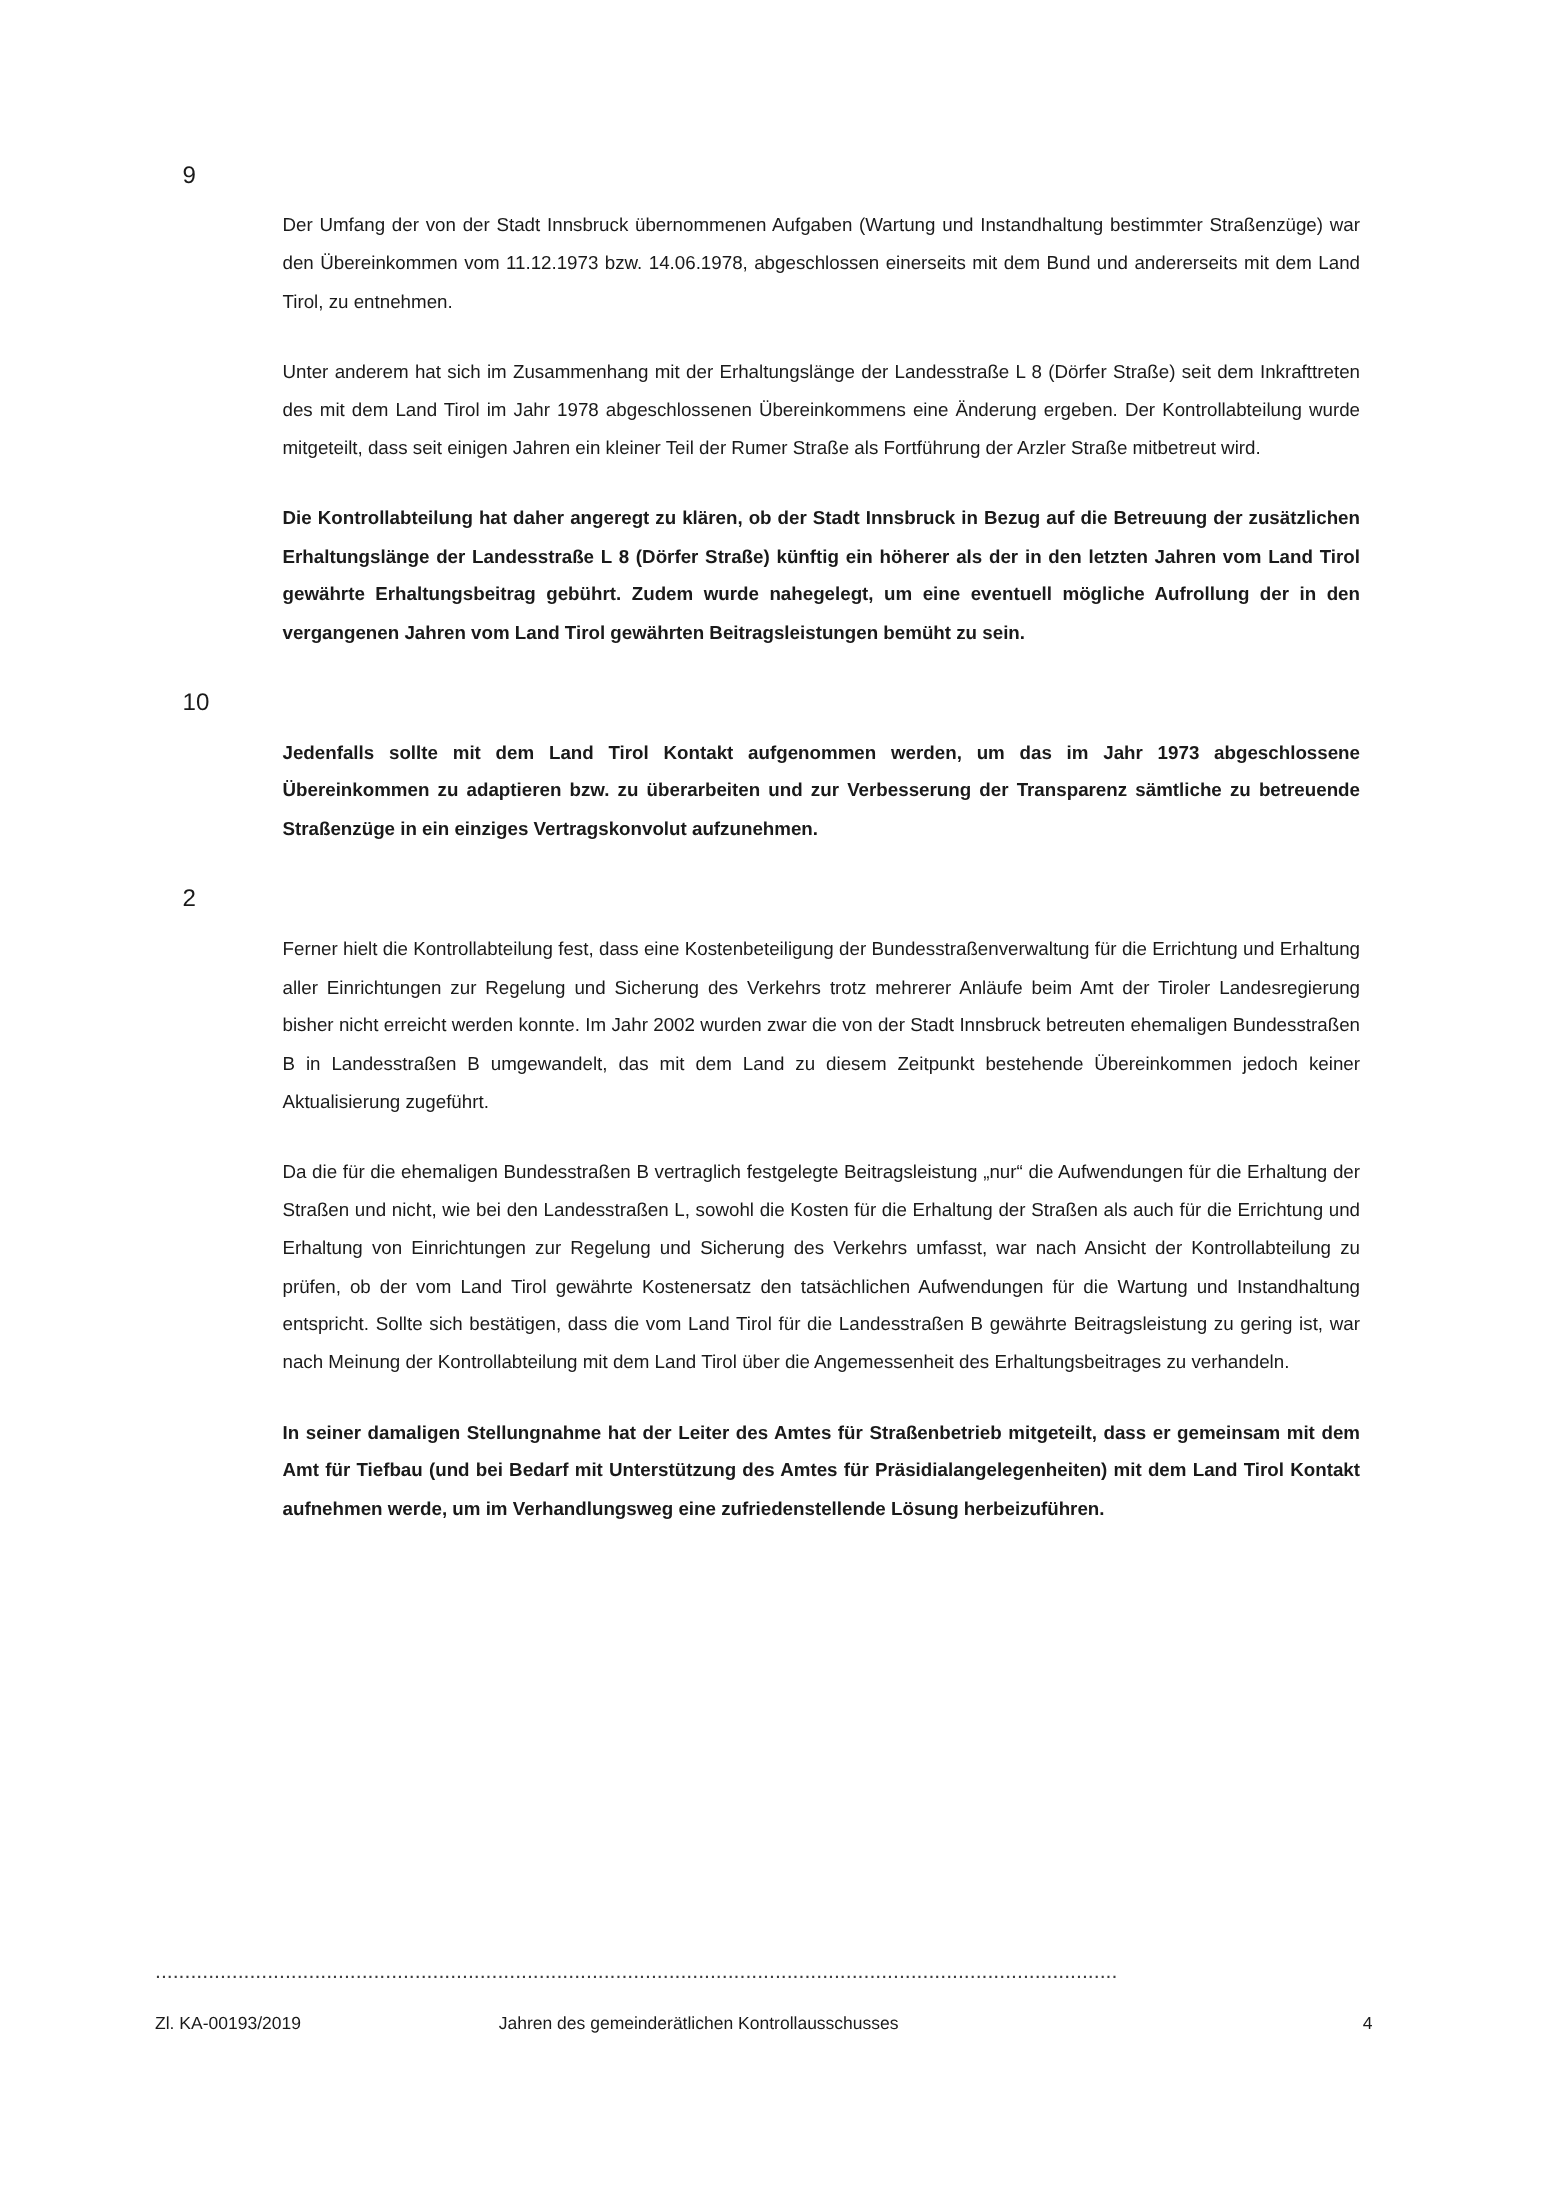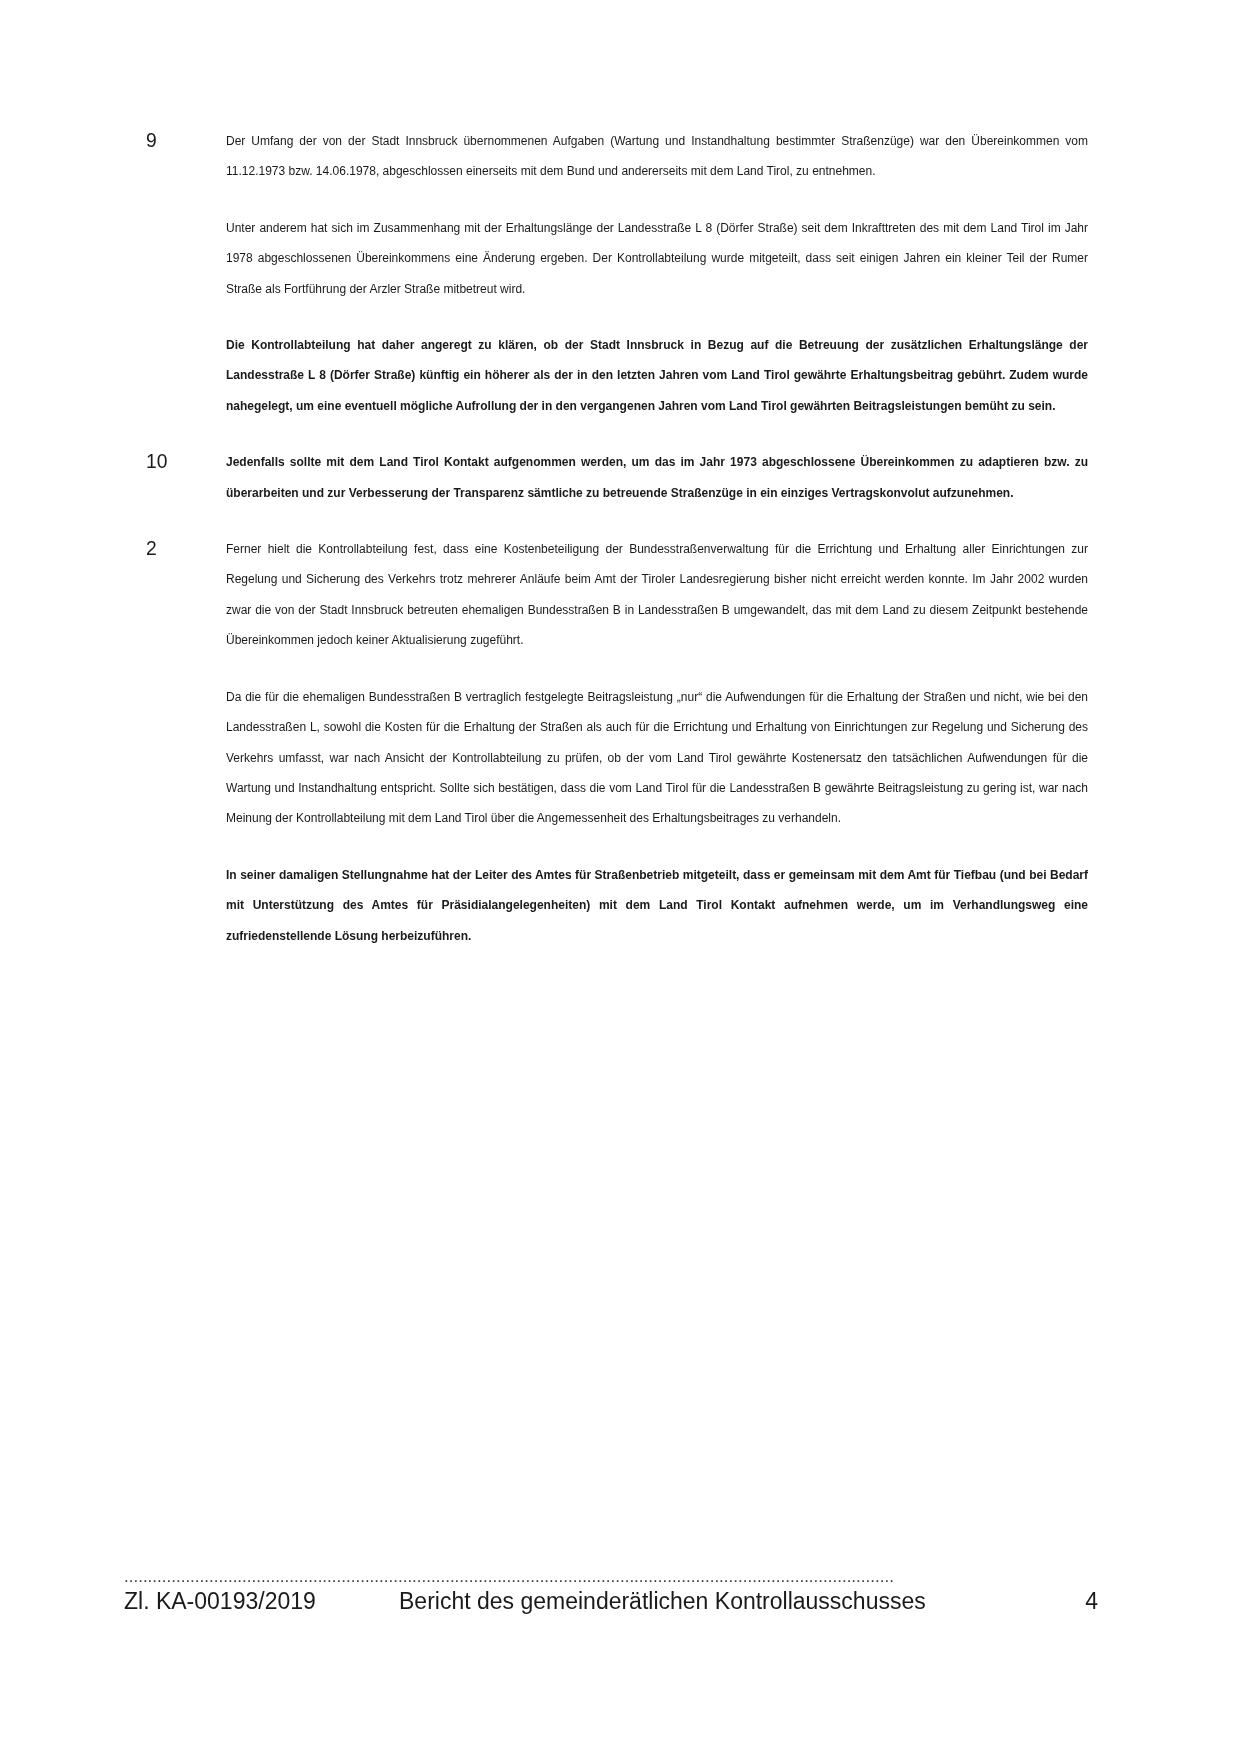--- a/index.html
+++ b/index.html
@@ -36,25 +36,26 @@
     width: 88px;
     flex: 0 0 88px;
     font-size: 19.3px;
     line-height: 30.4px;
     color: #1a1a1a;
     padding-left: 8px;
     box-sizing: border-box;
   }
   .text-col {
     flex: 1 1 auto;
-    font-size: 12px;
+    font-size: 15px;
     line-height: 30.4px;
     text-align: justify;
     color: #1a1a1a;
     hyphens: manual;
+    margin-top: 40px;
   }
   .text-col p {
     margin: 0 0 26px 0;
   }
   .text-col p:last-child {
     margin-bottom: 0;
     font-weight: bold;
   }
   .block-gap {
     height: 26px;
@@ -70,21 +71,22 @@
     letter-spacing: 0px;
     color: #3c3c3c;
     white-space: nowrap;
     overflow: hidden;
     height: 22px;
     line-height: 22px;
   }
   .footer-row {
     display: flex;
     align-items: center;
-    font-size: 23px;
+    margin-top: 22px;
+    font-size: 14px;
     color: #1a1a1a;
   }
   .footer-left {
     width: 275px;
     flex: 0 0 275px;
     padding-left: 0px;
   }
   .footer-center {
     flex: 1 1 auto;
     text-align: left;
@@ -131,18 +133,18 @@
         <p>In seiner damaligen Stellungnahme hat der Leiter des Amtes für Straßenbetrieb mitgeteilt, dass er gemeinsam mit dem Amt für Tiefbau (und bei Bedarf mit Unterstützung des Amtes für Präsidialangelegenheiten) mit dem Land Tirol Kontakt aufnehmen werde, um im Verhandlungsweg eine zufriedenstellende Lösung herbeizuführen.</p>
       </div>
     </div>
 
   </div>
 
   <div class="footer">
     <div class="dotline">...................................................................................................................................................................</div>
     <div class="footer-row">
       <div class="footer-left">Zl. KA-00193/2019</div>
-      <div class="footer-center">Bericht des gemeinderätlichen Kontrollausschusses</div>
+      <div class="footer-center">Jahren des gemeinderätlichen Kontrollausschusses</div>
       <div class="footer-right">4</div>
     </div>
   </div>
 
 </div>
 
 </body></html>

